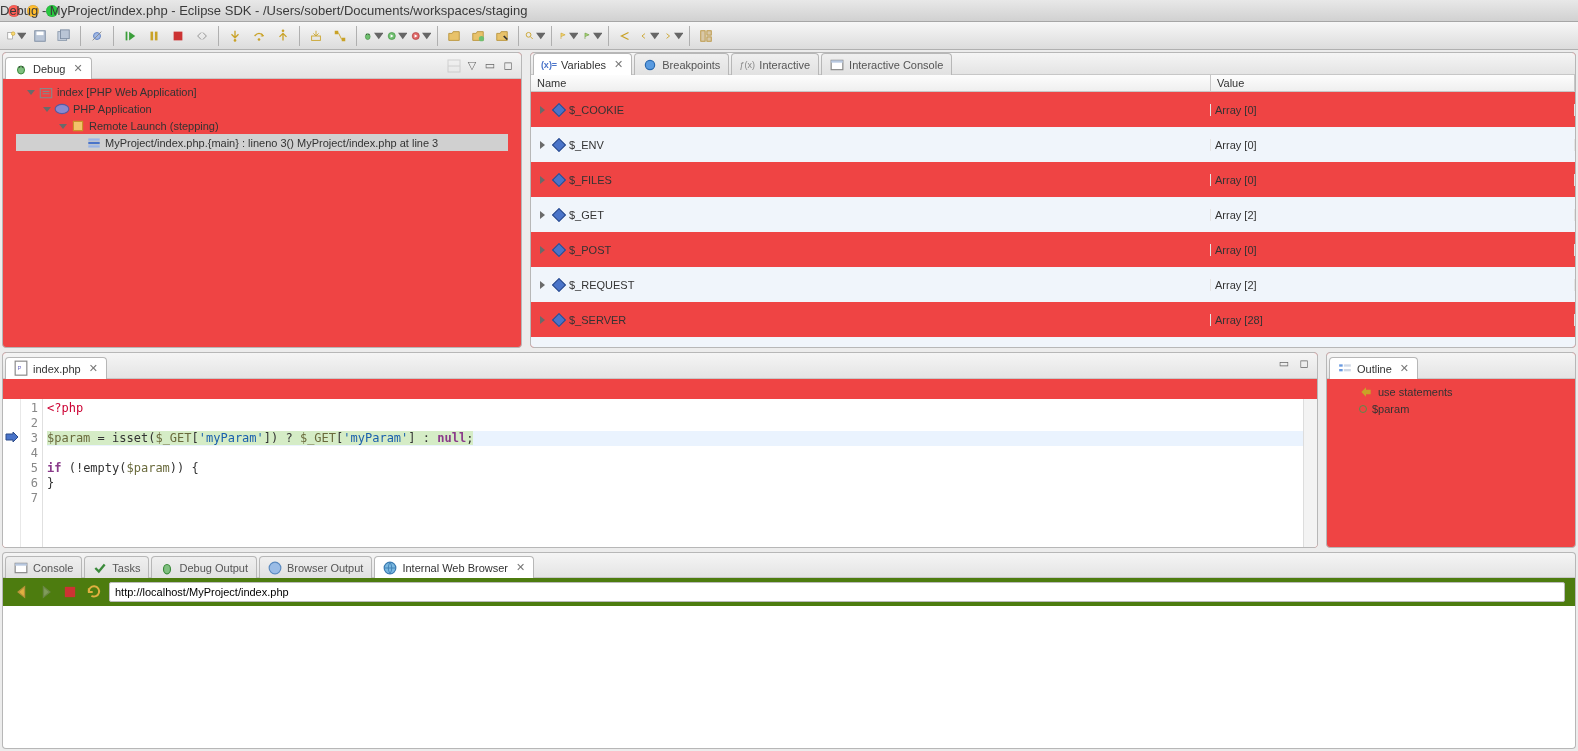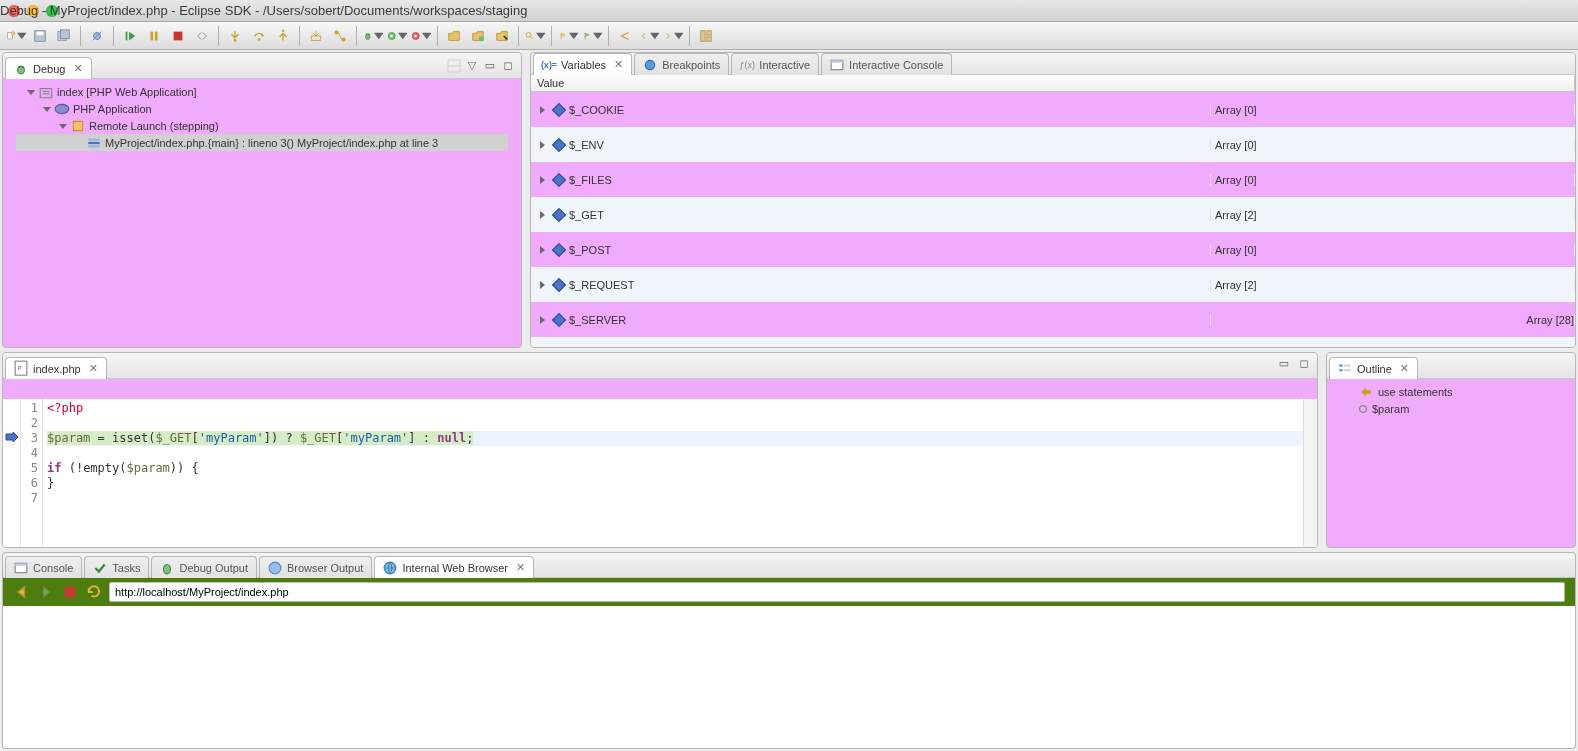--- a/index.html
+++ b/index.html
@@ -44,21 +44,21 @@
     display:flex; align-items:center; justify-content:center;
     font-size:13px;
   }
   .tsep{ width:1px; height:20px; background:#b0b0b0; margin:0 3px;}
   .tbtn svg{width:14px;height:14px;}
   .dd{width:6px;height:6px;margin-left:1px;}
   
   .workarea { display:flex; flex-direction:column; height:calc(751px - 22px - 28px);}
   .upper { display:flex; height:300px; gap:8px; padding:0;}
   .panel {
-    background:#f0abfc;
+    background:#ef4444;
     border:1px solid #b7b7b7;
     border-radius:4px;
     display:flex; flex-direction:column;
     overflow:hidden;
   }
   .debug-panel{ flex:0 0 520px; margin:2px 0 2px 2px;}
   .vars-panel{ flex:1; margin:2px 2px 2px 0;}
   .tab-row{
     height:26px;
     background:linear-gradient(#f5f5f5,#e4e4e4);
@@ -468,20 +468,21 @@
           <span class="icon16">
               <svg viewBox="0 0 12 12">
                 <rect x="1" y="2" width="10" height="8" fill="#fff" stroke="#888"></rect>
                 <rect x="1" y="2" width="10" height="2" fill="#b8c8e0"></rect>
               </svg>
             </span>
           <span>Interactive Console</span>
         </div>
       </div>
       <div class="var-header">
+        <div class="col-name">Name</div>
         <div class="col-value">Value</div>
       </div>
       <div class="var-body" id="var-body">
           <div class="var-row">
             <div class="col-name">
               <span class="twisty"><svg viewBox="0 0 10 10">
                   <path d="M3 1 L8 5 L3 9 Z" fill="#6a6a6a"></path>
                 </svg></span>
               <span class="diamond"></span>
               <span>$_COOKIE</span>
@@ -539,21 +540,21 @@
             <div class="col-value" style="padding-left: 4px;">Array [2]</div>
           </div>
           <div class="var-row">
             <div class="col-name">
               <span class="twisty"><svg viewBox="0 0 10 10">
                   <path d="M3 1 L8 5 L3 9 Z" fill="#6a6a6a"></path>
                 </svg></span>
               <span class="diamond"></span>
               <span>$_SERVER</span>
             </div>
-            <div class="col-value" style="padding-left: 4px; text-align: right;">Array [28]</div>
+            <div class="col-value" style="padding-left: 4px;">Array [28]</div>
           </div>
           <div class="var-row">
             <div class="col-name">
               <span style="width: 12px; display: inline-block;"></span>
               <span class="diamond"></span>
               <span>$param</span>
             </div>
             <div class="col-value" style="padding-left: 4px;">&lt;Uninitialized&gt;</div>
           </div>
         </div>

